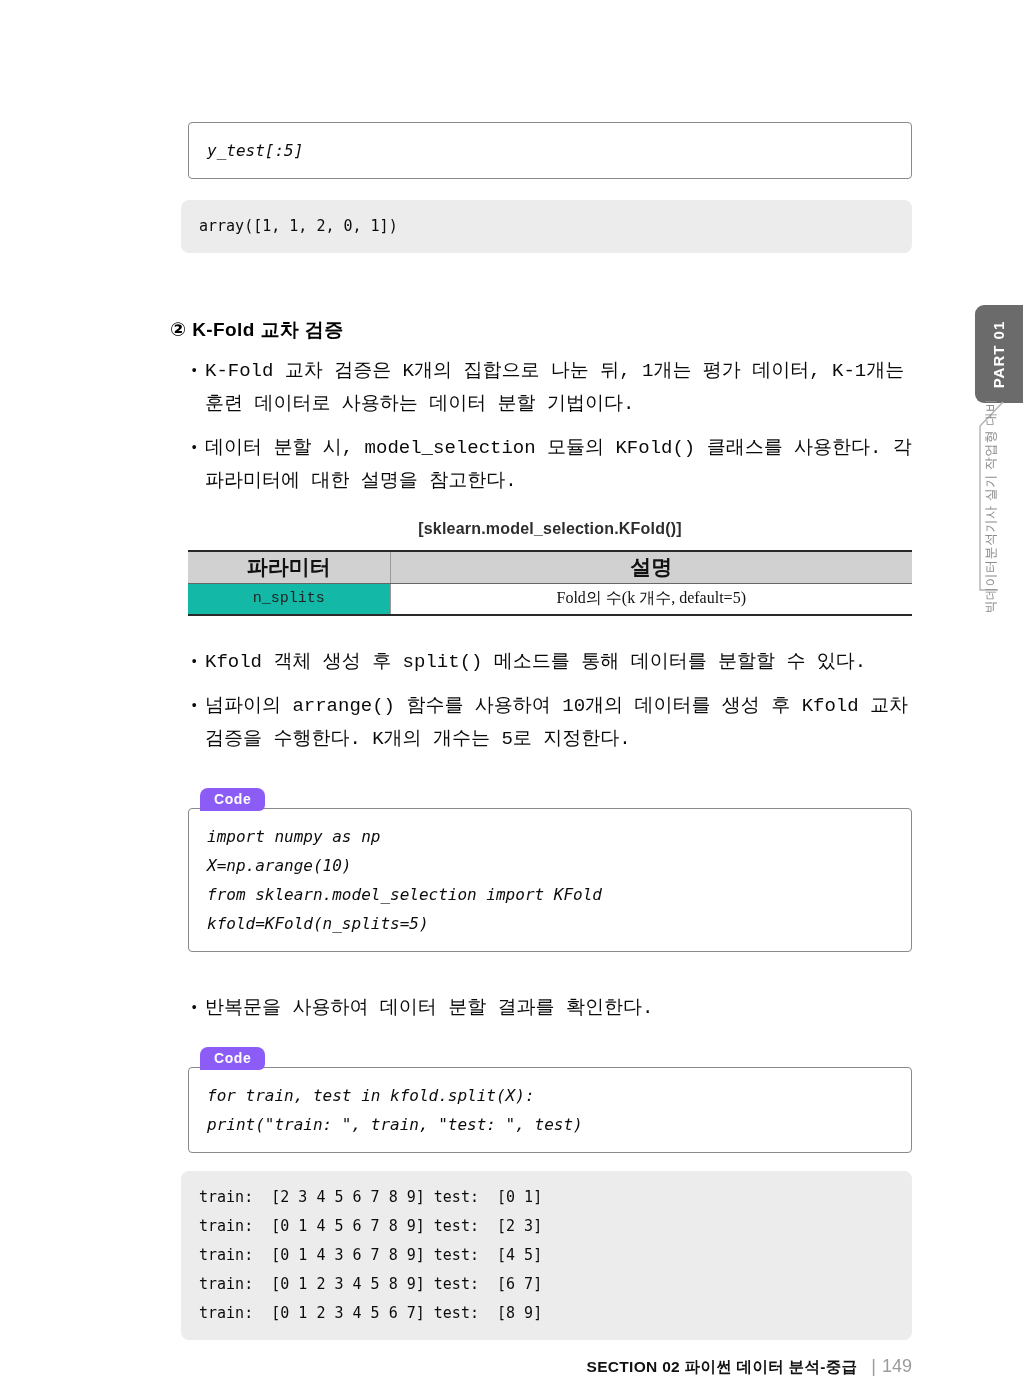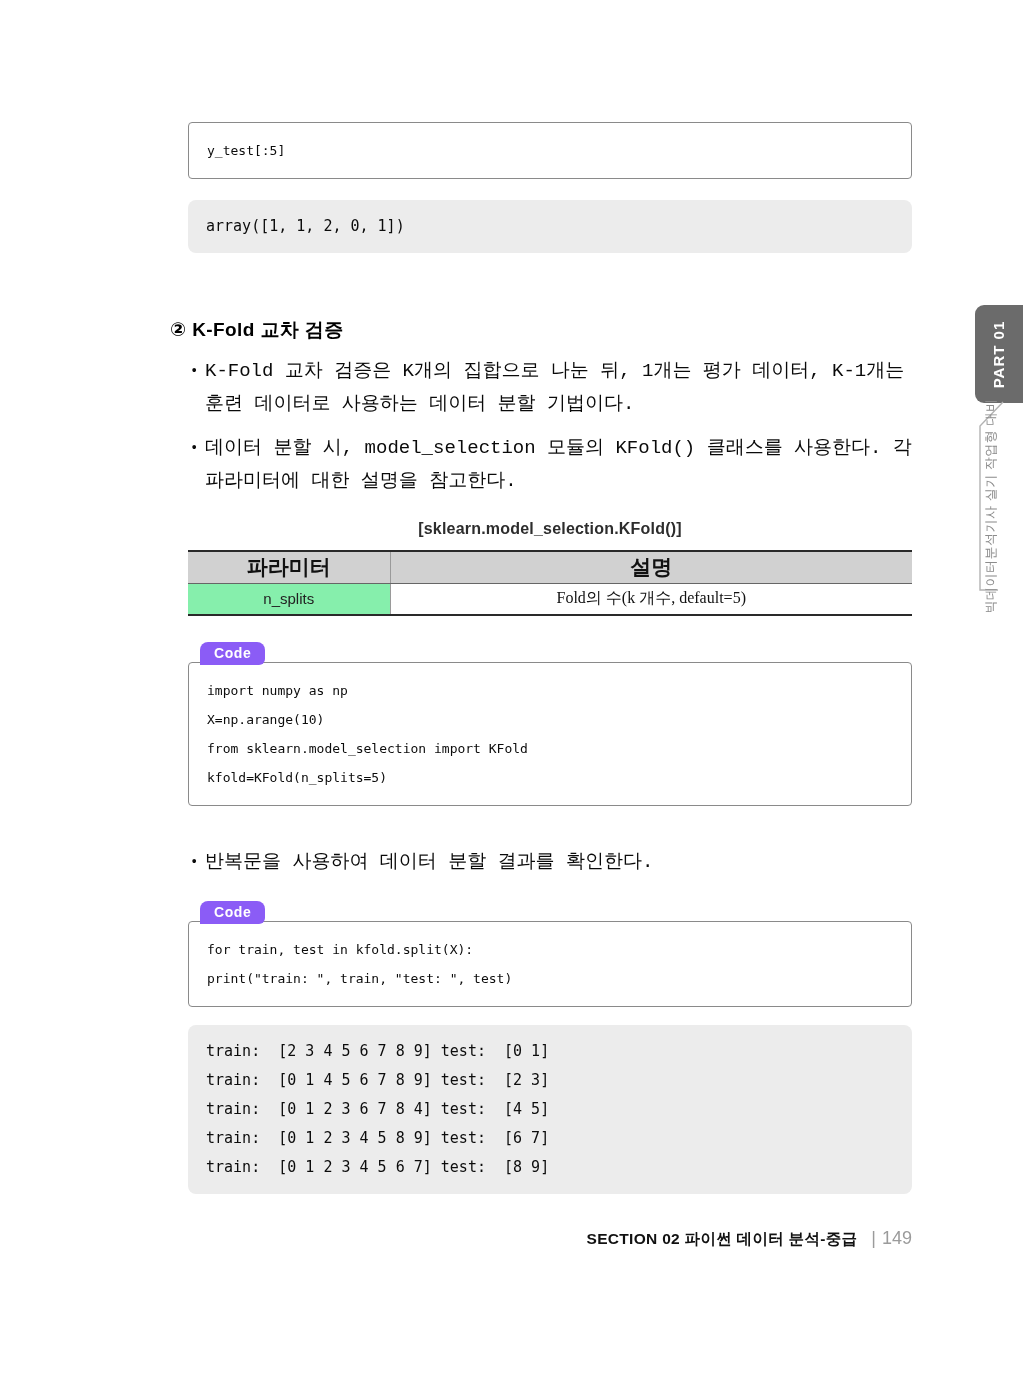--- a/index.html
+++ b/index.html
@@ -9,25 +9,25 @@
     font-family:"Liberation Sans","DejaVu Sans",sans-serif; color:#111;
   }
   .page { position:relative; width:1023px; height:1400px; background:#fff; }
   .main { padding:0 111px 0 170px; }
 
   
   .code-box {
     margin-left:18px; border:1.5px solid #8a8a8a; border-radius:4px;
     padding:13px 18px; background:#fff;
     font-family:"DejaVu Sans Mono","Liberation Mono",monospace;
-    font-size:13px; color:#0c0c0c;
+    font-size:16px; color:#0c0c0c;font-style:italic;
   }
   .code-box .code-line { white-space:pre; line-height:29px; }
   .output-box {
-    margin-left:18px; background:#ececec; border-radius:8px;
+    margin-left:11px; background:#ececec; border-radius:8px;
     padding:12px 18px;
     font-family:"DejaVu Sans Mono","Liberation Mono",monospace;
     font-size:15px; color:#0c0c0c;
   }
   .output-box .code-line { white-space:pre; line-height:29px; }
   .mt-code1 { margin-top:122px; }
   .mt-out1  { margin-top:21px; }
 
   
   .section-heading {
@@ -52,39 +52,39 @@
   .param-table {
     width:724px; margin:12px 0 0 18px; border-collapse:collapse;
     border-top:2px solid #2a2a2a; border-bottom:2px solid #2a2a2a;
   }
   .param-table th, .param-table td { height:32px; text-align:center; vertical-align:middle; }
   .param-table th {
     background:#d1d1d1; font-size:21px; font-weight:bold; color:#111;
     border-bottom:1.5px solid #666;
   }
   .param-table .col-param { width:202px; border-right:1px solid #9a9a9a; }
-  .param-table td.param-name { background:#86efac; font-size:15px; color:#222; }
+  .param-table td.param-name { background:#14b8a6; font-size:15px; color:#222;font-family:Liberation Mono, monospace; }
   .param-table td.param-desc {
     font-family:Liberation Serif, serif; font-size:16px; color:#111;
   }
   .after-table { margin-top:30px; }
 
   
   .code-tab {
     display:inline-block; position:relative; z-index:2;
     margin:26px 0 -4px 30px; background:#8b5cf6; color:#fff;
     font-size:14px; font-weight:bold; letter-spacing:0.6px;
     padding:3px 14px 4px 14px; border-radius:8px 8px 6px 0;
   }
   .code-tab.second { margin-top:16px; }
   .mt-bullet-single { margin-top:40px; }
   .mt-out2 { margin-top:18px; }
 
   
-  .footer { margin-top:34px; text-align:right; white-space:nowrap; }
+  .footer { margin-top:16px; text-align:right; white-space:nowrap; }
   .footer .sec { font-weight:bold; font-size:15.5px; color:#111; letter-spacing:0.3px; }
   .footer .pg-wrap { color:#9b9b9b; font-size:18px; margin-left:14px; }
   .footer .pg-bar { font-weight:300; margin-right:6px; }
 
   
   .part-tab {
     position:absolute; top:183px; right:0; width:48px; height:98px;
     background:#6b6b6b; border-radius:9px 0 0 9px;
     display:flex; align-items:center; justify-content:center;
   }
@@ -136,20 +136,25 @@
       </thead>
       <tbody>
 
           <tr>
             <td class="param-name col-param">n_splits</td>
             <td class="param-desc">Fold의 수(k 개수, default=5)</td>
           </tr>
         </tbody>
     </table>
 
+    <ul class="bullet-list after-table">
+
+    <li>Kfold 객체 생성 후 split() 메소드를 통해 데이터를 분할할 수 있다.</li>
+        <li>넘파이의 arrange() 함수를 사용하여 10개의 데이터를 생성 후 Kfold 교차 검증을 수행한다. K개의 개수는 5로 지정한다.</li>
+      </ul>
 
     <div class="code-tab">Code</div>
     <div class="code-box">
 
     <div class="code-line">import numpy as np</div>
         <div class="code-line">X=np.arange(10)</div>
         <div class="code-line">from sklearn.model_selection import KFold</div>
         <div class="code-line">kfold=KFold(n_splits=5)</div>
       </div>
 
@@ -162,21 +167,21 @@
     <div class="code-box">
 
     <div class="code-line">for train, test in kfold.split(X):</div>
         <div class="code-line">print("train: ", train, "test: ", test)</div>
       </div>
 
     <div class="output-box mt-out2">
 
     <div class="code-line">train:  [2 3 4 5 6 7 8 9] test:  [0 1]</div>
         <div class="code-line">train:  [0 1 4 5 6 7 8 9] test:  [2 3]</div>
-        <div class="code-line">train:  [0 1 2 3 6 7 8 4] test:  [4 5]</div>
+        <div class="code-line">train:  [0 1 4 3 6 7 8 9] test:  [4 5]</div>
         <div class="code-line">train:  [0 1 2 3 4 5 8 9] test:  [6 7]</div>
         <div class="code-line">train:  [0 1 2 3 4 5 6 7] test:  [8 9]</div>
       </div>
 
     <div class="footer">
       <span class="sec">SECTION 02 파이썬 데이터 분석-중급</span><span class="pg-wrap"><span class="pg-bar">|</span><span>149</span></span>
     </div>
 
   </div>
 

